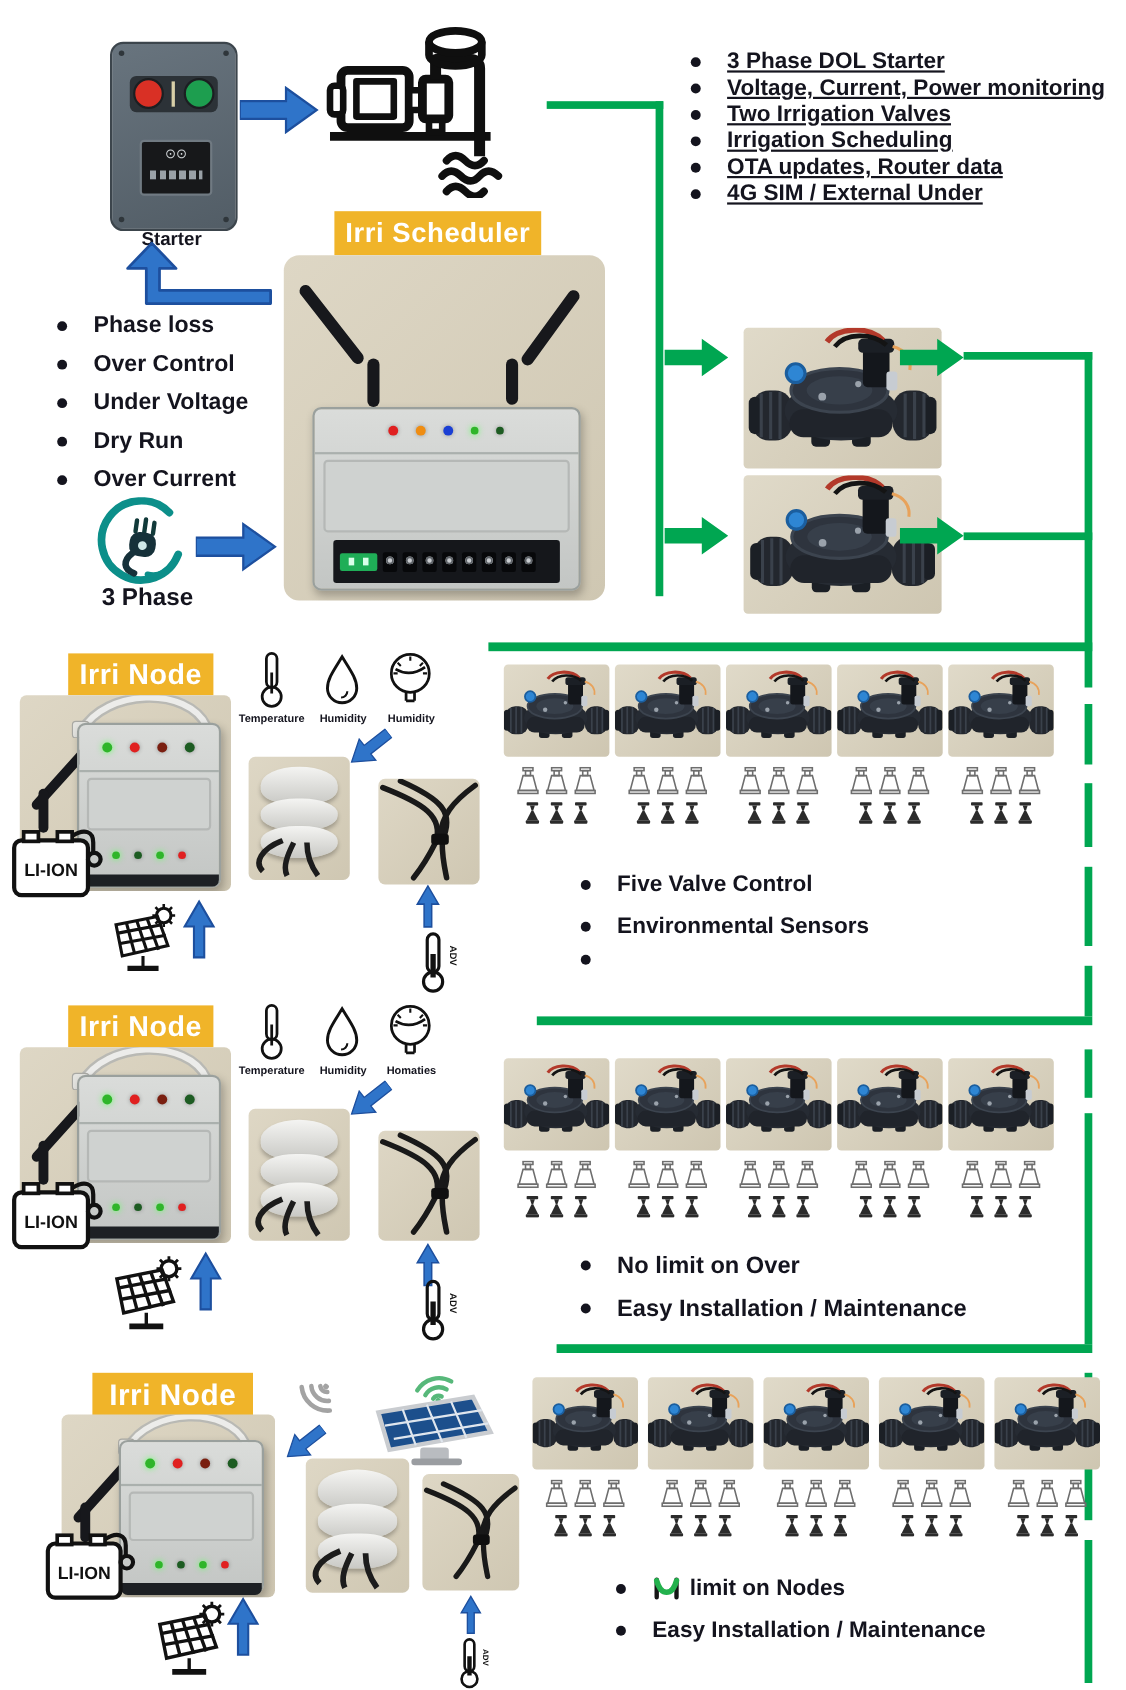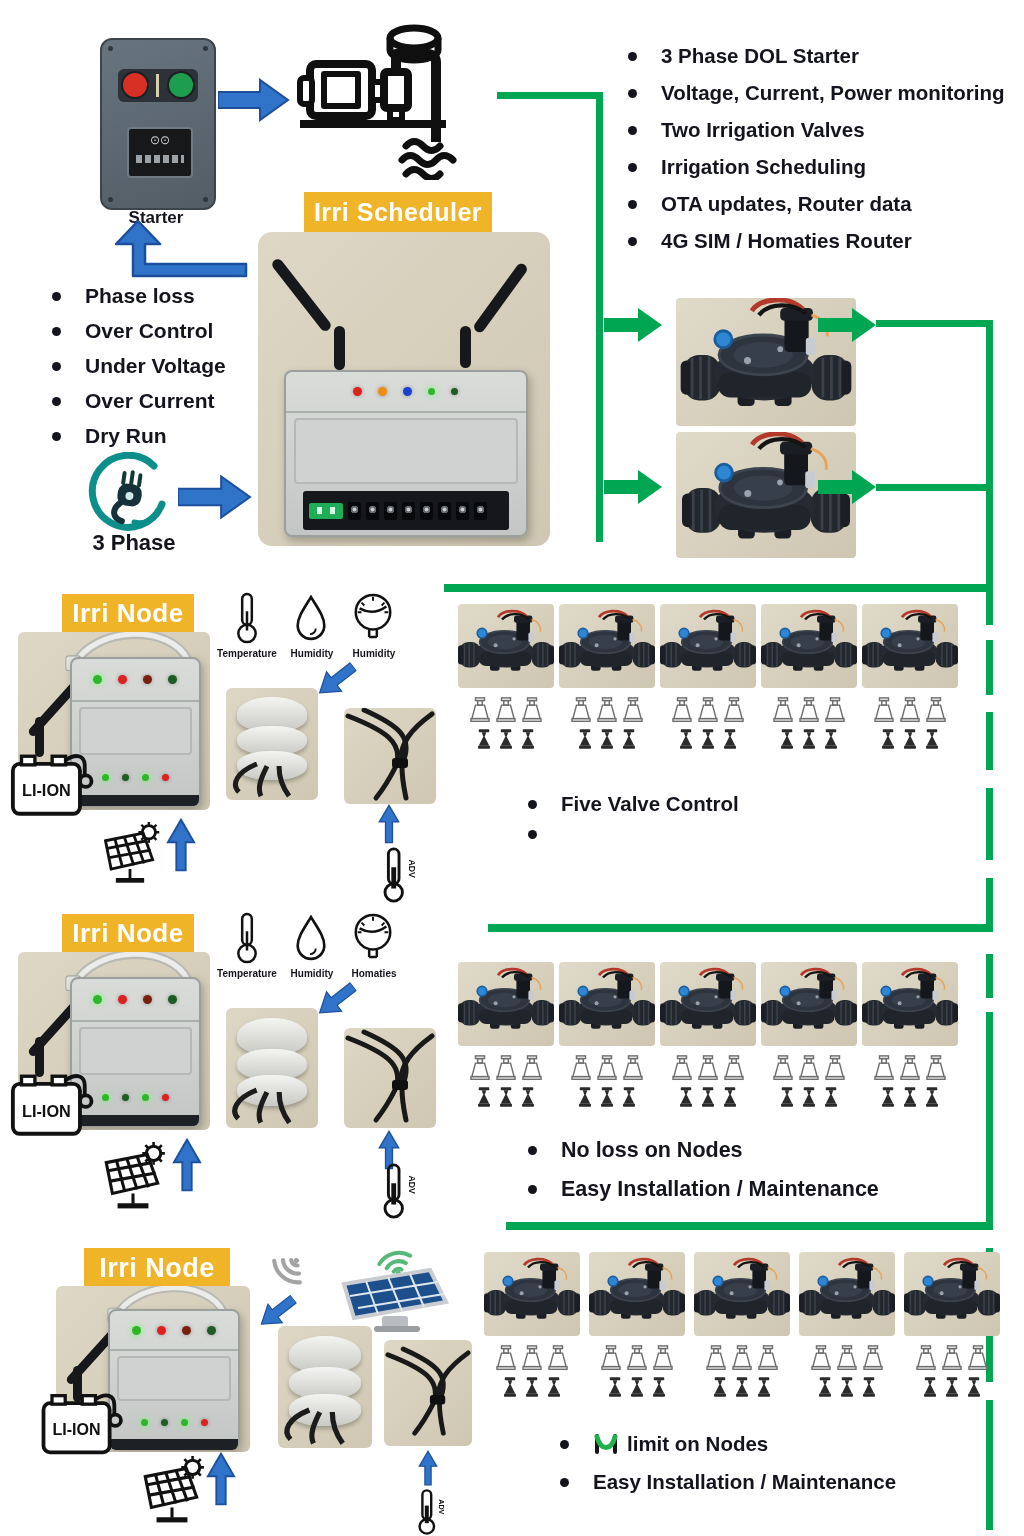--- a/index.html
+++ b/index.html
@@ -50,21 +50,21 @@
   .terms .screwt:before{content:"";position:absolute;left:50%;top:4px;width:7px;height:7px;margin-left:-3.5px;border-radius:50%;
         background:#c9ccd0;box-shadow:inset 0 0 0 1.5px #5c6166;}
   
   .shield .disc{position:absolute;left:12%;width:76%;height:26%;background:linear-gradient(#f4f4f2,#c9c9c5);
         border-radius:46%;box-shadow:0 3px 4px rgba(0,0,0,.25);}
   .vunit{display:flex;flex-direction:column;align-items:center;}
   .vtile{border-radius:4px;overflow:hidden;background:linear-gradient(135deg,#e0dac9,#cec6b1);}
   .sprow{display:flex;justify-content:center;gap:4px;}
   .vrow{position:absolute;display:flex;}
   
-  .f-right{font-size:20.5px;gap:13px;}
+  .f-right{font-size:20.5px;text-decoration:underline;}
   .f-left{font-size:21px;gap:11px;}
   .f-node{font-size:20.5px;gap:14px;}
   .noglyph{display:inline-block;margin-right:8px;}
 </style>
 </head>
 <body>
 
 <div id="canvas">
 
   <div class="abs gline" style="left:497px;top:92px;width:106px;height:7px;"></div>
@@ -143,21 +143,21 @@
     <div class="row">
         <span class="dot"></span>
         <span>Irrigation Scheduling</span>
       </div>
     <div class="row">
         <span class="dot"></span>
         <span>OTA updates, Router data</span>
       </div>
     <div class="row">
         <span class="dot"></span>
-        <span>4G SIM / Homaties Router</span>
+        <span>4G SIM / External Under</span>
       </div>
   </div>
 
   <svg class="abs" style="left:108px;top:218px;" width="140" height="62" viewBox="0 0 140 62">
     <path d="M8,26 L30,3 L52,26 L37,26 L37,46 L138,46 L138,58 L25,58 L25,26 Z" fill="var(--blue)" stroke="var(--blue-dark)" stroke-width="2.5" stroke-linejoin="round"></path>
   </svg>
 
   <div class="abs blist f-left" style="left:52px;top:284px;width:280px;">
     <div class="row">
         <span class="dot"></span>
@@ -166,25 +166,25 @@
     <div class="row">
         <span class="dot"></span>
         <span>Over Control</span>
       </div>
     <div class="row">
         <span class="dot"></span>
         <span>Under Voltage</span>
       </div>
     <div class="row">
         <span class="dot"></span>
-        <span>Over Current</span>
+        <span>Dry Run</span>
       </div>
     <div class="row">
         <span class="dot"></span>
-        <span>Dry Run</span>
+        <span>Over Current</span>
       </div>
   </div>
 
   <svg class="abs" style="left:88px;top:452px;" width="84" height="80" viewBox="0 0 84 80">
     <path d="M66,14 A36,36 0 1 0 74,52" fill="none" stroke="var(--teal)" stroke-width="7" stroke-linecap="round"></path>
     <path d="M70,58 A20,20 0 0 1 46,70" fill="none" stroke="var(--teal)" stroke-width="5" stroke-linecap="round"></path>
     <g transform="rotate(8 42 40)">
       <path d="M34,22 v10 M42,20 v12 M50,22 v10" stroke="#123a3a" stroke-width="4" stroke-linecap="round"></path>
       <rect x="30" y="32" width="24" height="22" rx="9" fill="#16313a"></rect>
       <circle cx="42" cy="44" r="4" fill="#cfe8e8"></circle>
@@ -858,20 +858,24 @@
   </div>
 </div>
 
   <div class="abs blist f-node" style="left:528px;top:792px;width:420px;">
     <div class="row">
         <span class="dot"></span>
         <span>Five Valve Control</span>
       </div>
     <div class="row">
         <span class="dot"></span>
+        <span>Environmental Sensors</span>
+      </div>
+    <div class="row">
+        <span class="dot"></span>
       </div>
   </div>
 
   <div class="abs badge" style="left:62px;top:914px;width:132px;height:38px;font-size:26px;">Irri Node</div>
   <div class="abs phototile" style="left:18px;top:952px;width:192px;height:178px;">
   <div class="abs" style="left:0;top:0;width:100%;height:100%;">
     <svg class="abs" style="left:18%;top:0%;width:78%;height:22%;" viewBox="0 0 140 36">
       <path d="M20,30 C40,-6 110,-8 126,26" stroke="#b9b9b4" stroke-width="9" fill="none"></path>
       <path d="M20,30 C40,-6 110,-8 126,26" stroke="#ececea" stroke-width="5" fill="none"></path>
       <rect x="12" y="22" width="14" height="14" rx="3" fill="#e4e4e0" stroke="#a9a9a4"></rect>
@@ -1417,21 +1421,21 @@
       <rect x="4" y="22" width="16" height="4" rx="1"></rect>
     </g>
   </svg>
 </div>
   </div>
 </div>
 
   <div class="abs blist f-node" style="left:528px;top:1138px;width:440px;font-size:21.5px;">
     <div class="row">
         <span class="dot"></span>
-        <span>No loss on Nodes</span>
+        <span>No limit on Over</span>
       </div>
     <div class="row">
         <span class="dot"></span>
         <span>Easy Installation / Maintenance</span>
       </div>
   </div>
 
   <div class="abs badge" style="left:84px;top:1248px;width:146px;height:40px;font-size:27px;">Irri Node</div>
   <div class="abs" style="left:260px;top:1254px;width:50px;height:40px;color:#a3a3a3;transform:rotate(-140deg);">
   <svg viewBox="0 0 48 38" width="100%" height="100%">

